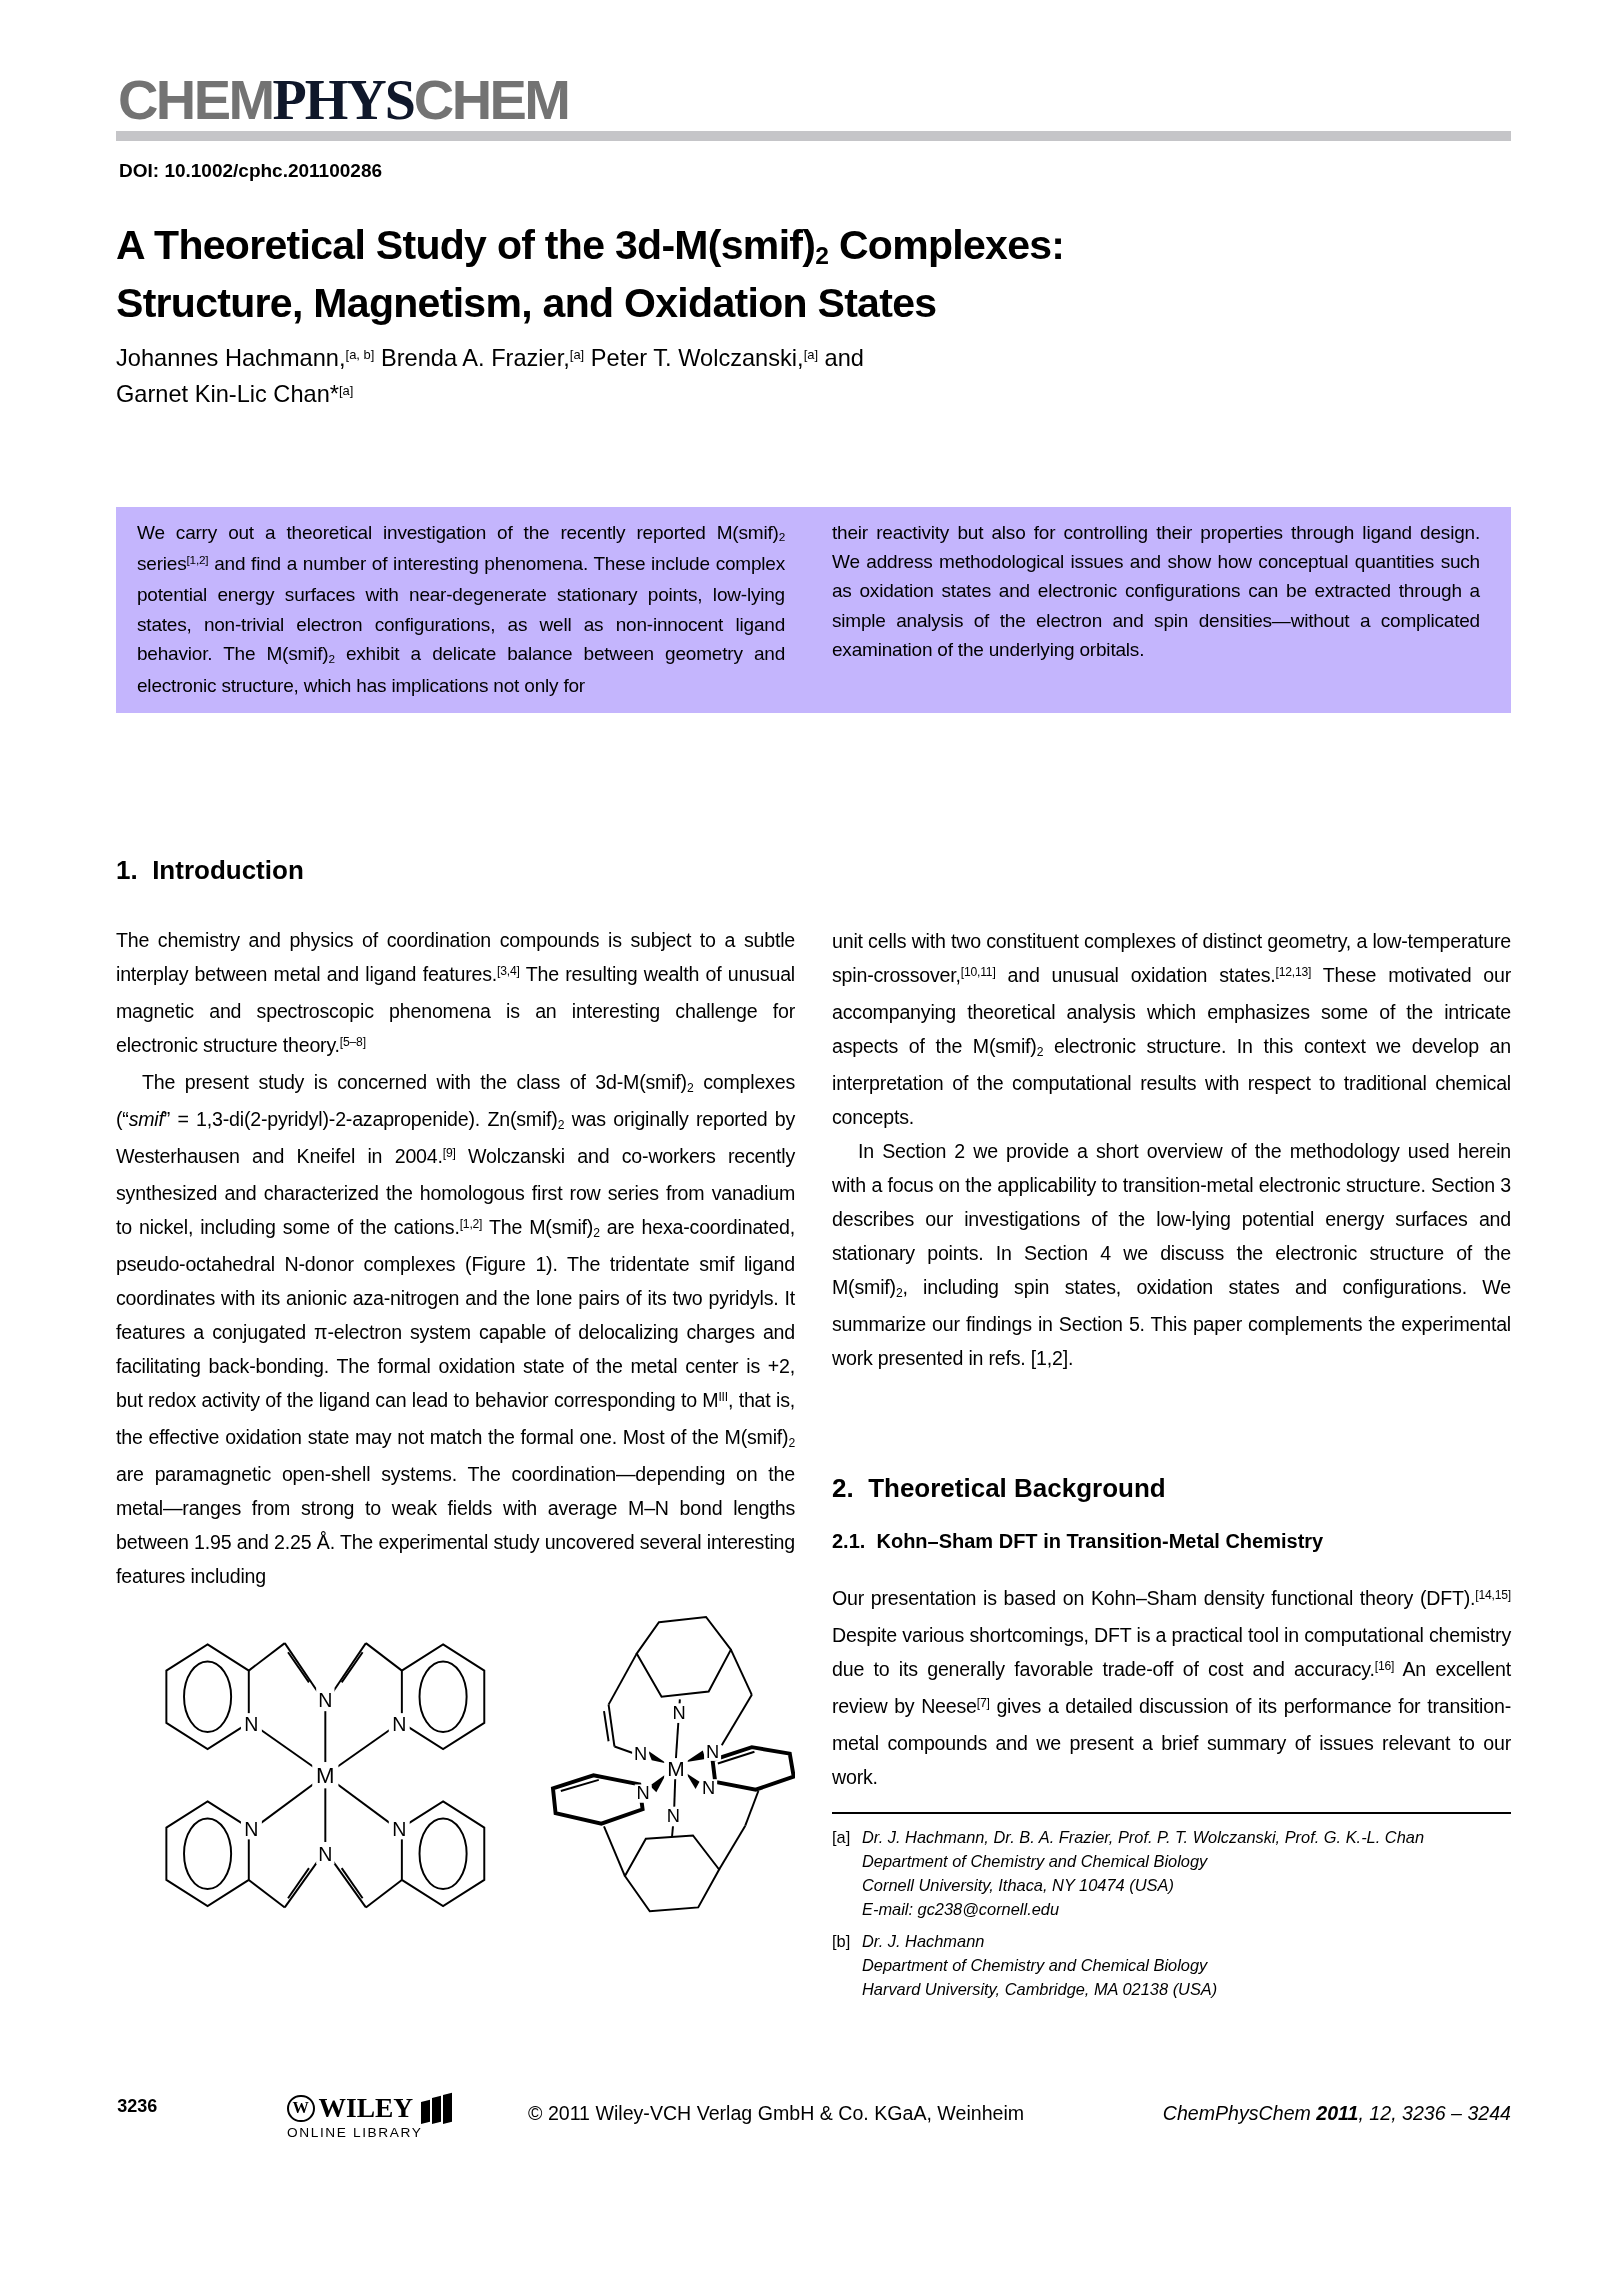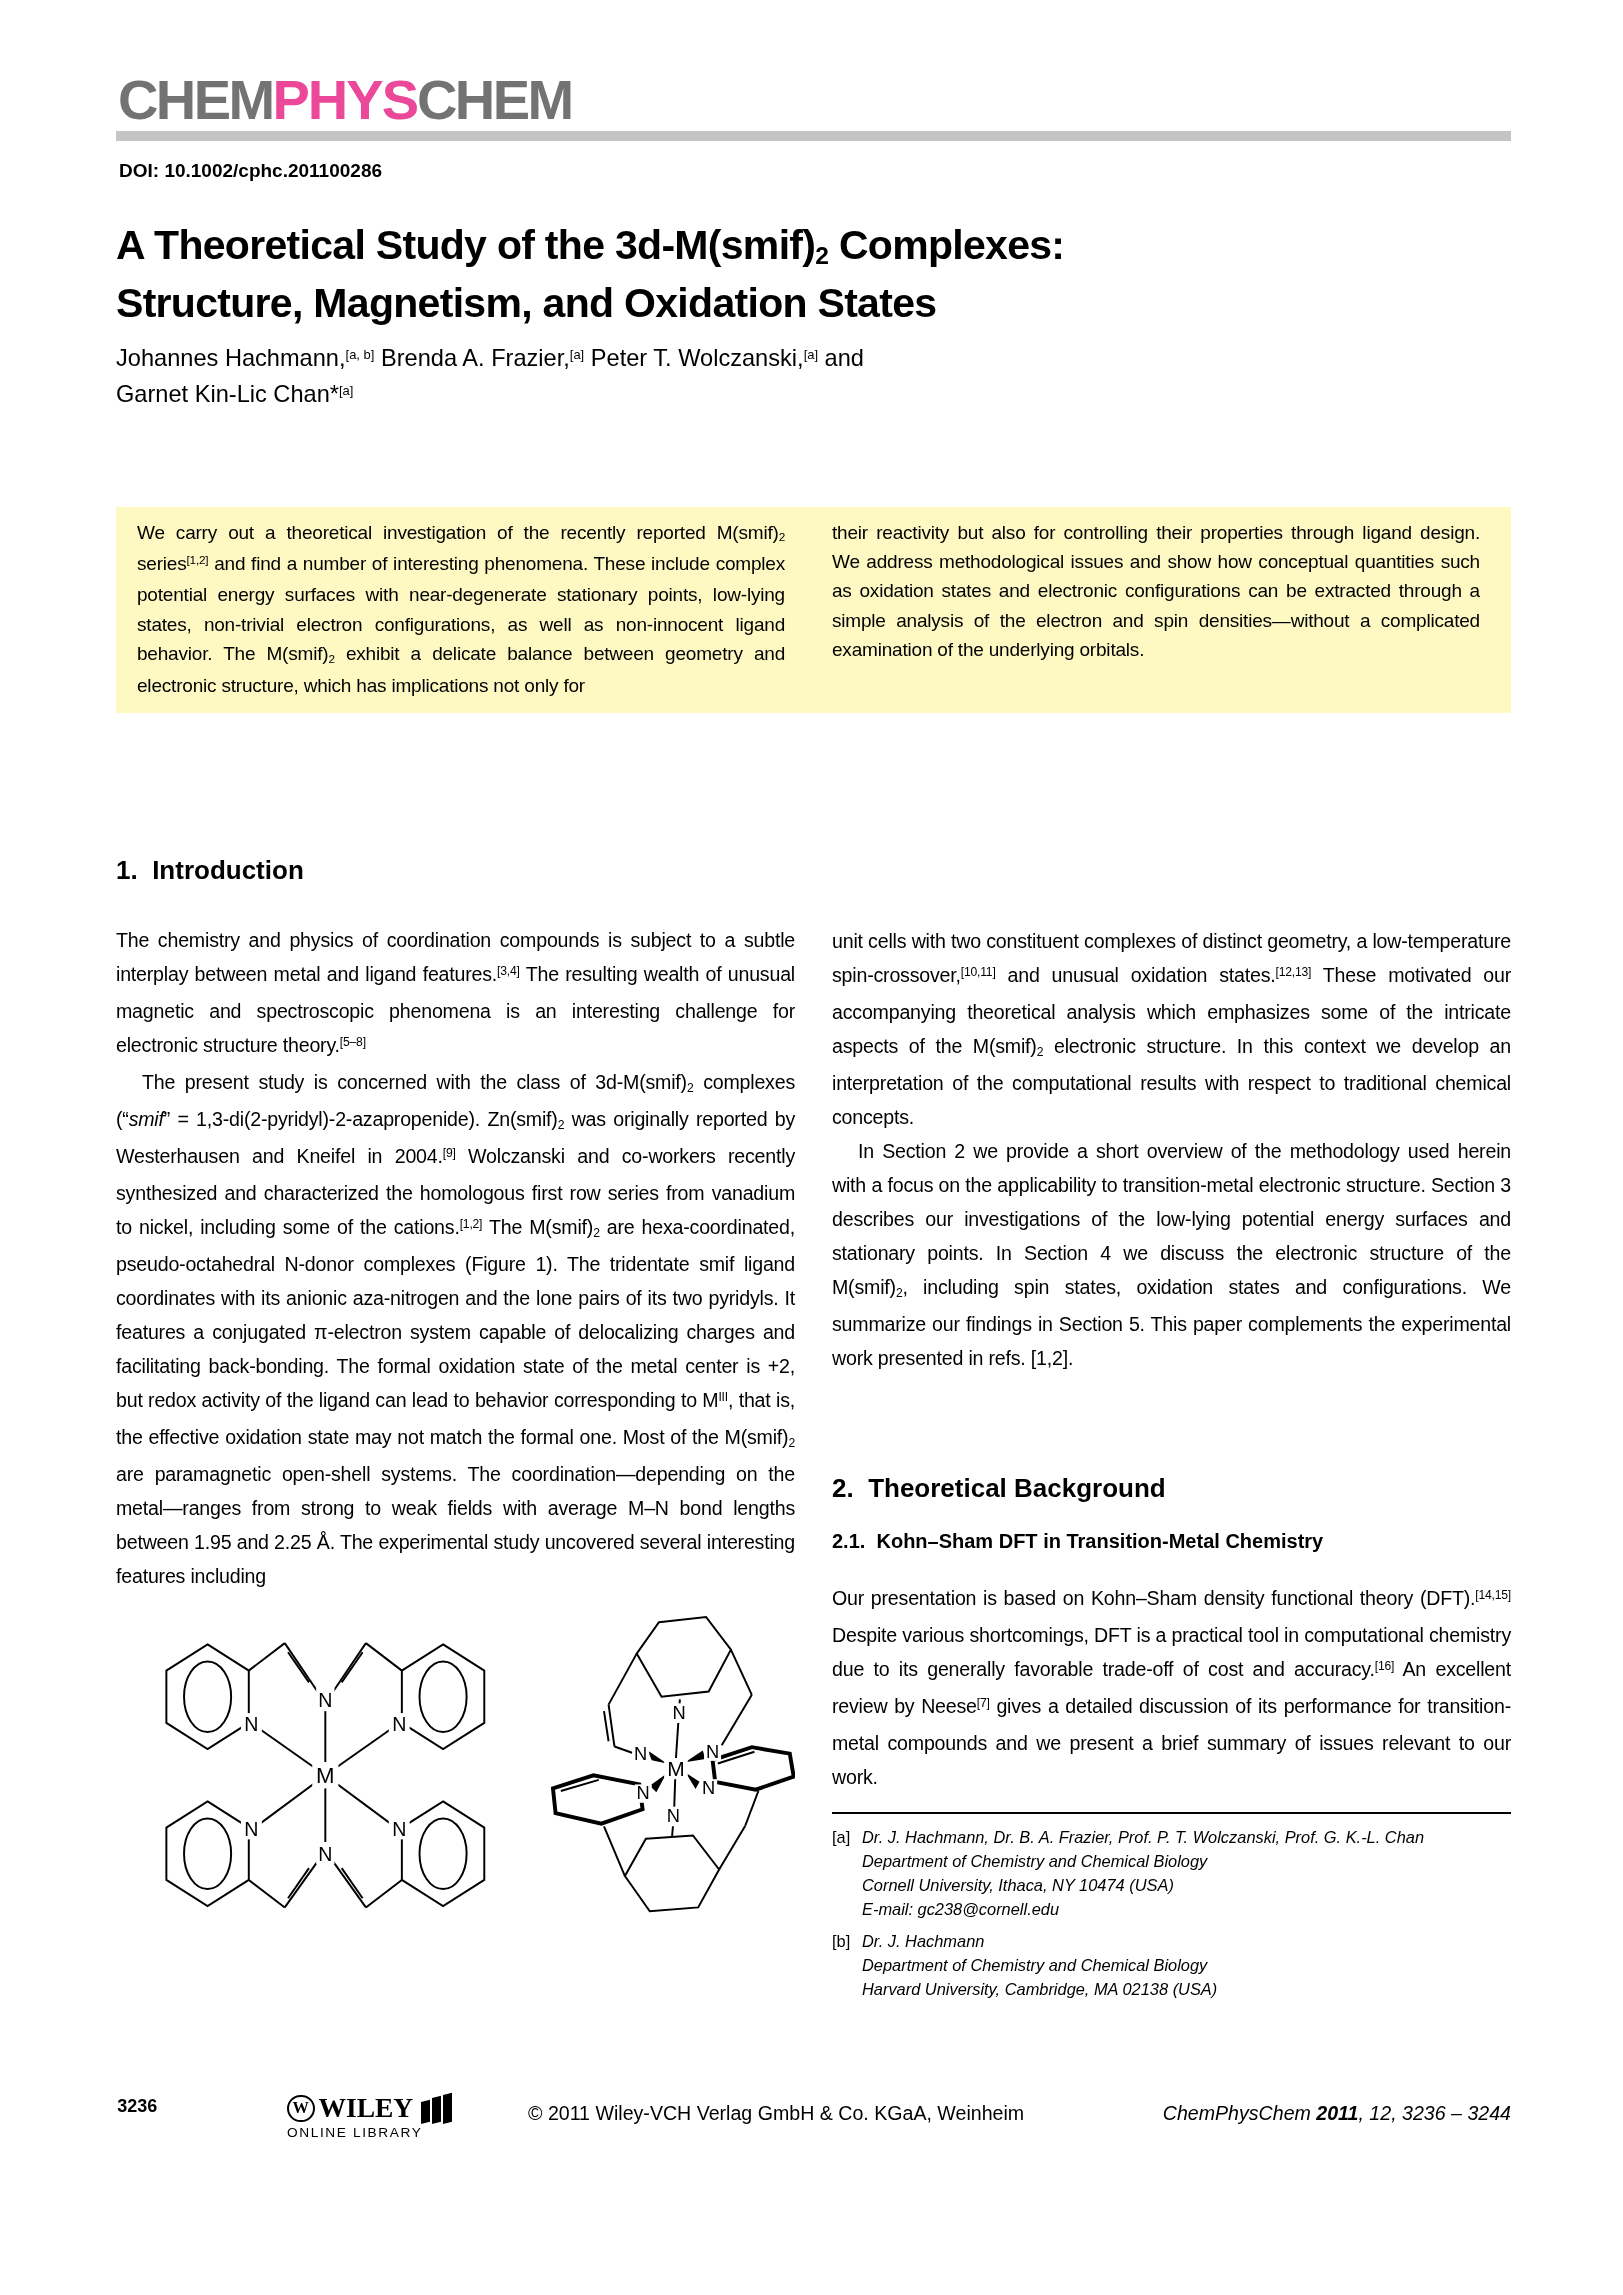--- a/index.html
+++ b/index.html
@@ -3,32 +3,32 @@
 <meta charset="utf-8">
 <style>
   html,body{margin:0;padding:0;background:#ffffff;}
   .page{position:relative;width:1623px;height:2295px;background:#fff;overflow:hidden;
         font-family:"Liberation Sans",sans-serif;color:#000;}
   .abs{position:absolute;}
 
   
   .logo{left:118px;top:72px;font-size:56px;line-height:56px;white-space:nowrap;}
   .logo .serif{font-family:Liberation Sans, sans-serif;font-weight:600;color:#737373;letter-spacing:-2.6px;}
-  .logo .sans{font-family:Liberation Sans, sans-serif;font-weight:bold;color:#ec4899;letter-spacing:-2px;}
+  .logo .sans{font-family:Liberation Serif, serif;font-weight:bold;color:#0f172a;letter-spacing:-2px;}
   .rulebar{left:116px;top:131px;width:1395px;height:9.8px;background:#c5c5c8;}
   .doi{left:119px;top:160px;font-size:19px;font-weight:bold;}
 
   
   .title{left:116px;top:219px;font-size:41px;font-weight:bold;line-height:52px;letter-spacing:-0.7px;}
   .title sub{font-size:60%;position:relative;top:0.22em;vertical-align:baseline;}
   .authors{left:116px;top:342px;font-size:23.6px;line-height:33px;}
   .authors sup{font-size:55%;position:relative;top:-0.55em;vertical-align:baseline;}
 
   
-  .abstract{left:116px;top:507px;width:1395px;background:#fef9c3;box-sizing:border-box;
+  .abstract{left:116px;top:507px;width:1395px;background:#c4b5fd;box-sizing:border-box;
             padding:10.5px 31px 13px 21px;display:flex;gap:47px;}
   .abstract .acol{flex:1;font-size:19px;line-height:29.4px;text-align:justify;letter-spacing:-0.2px;}
 
   
   .main{left:116px;top:855px;width:1395px;display:flex;gap:37px;}
   .col{width:679px;}
   p.body{font-size:19.6px;line-height:34px;text-align:justify;margin:0;letter-spacing:-0.2px;}
   p.body sup, .acol sup{font-size:62%;position:relative;top:-0.5em;vertical-align:baseline;}
   p.body sub, .acol sub, .cap sub{font-size:62%;position:relative;top:0.25em;vertical-align:baseline;}
   .indent{text-indent:26px;}

